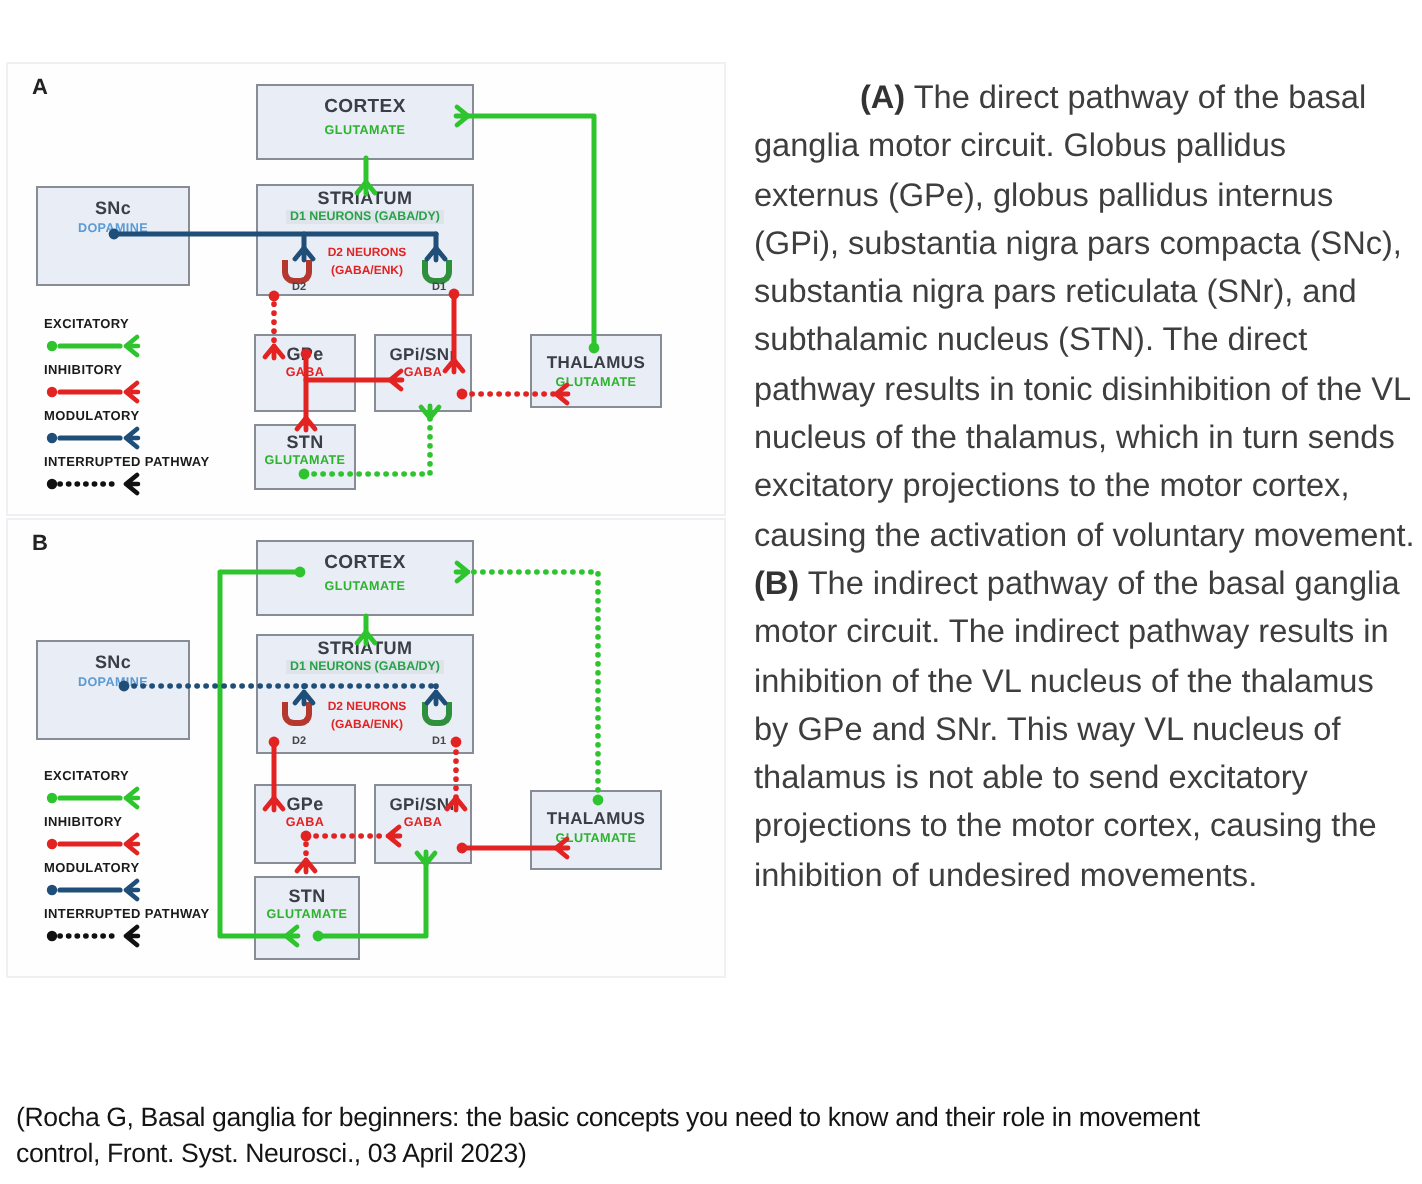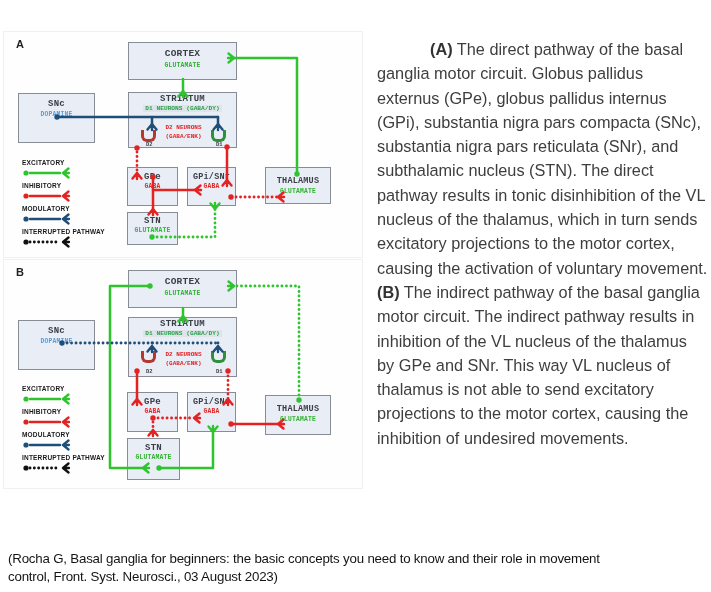--- a/index.html
+++ b/index.html
@@ -1,20 +1,20 @@
 <!DOCTYPE html>
 <html><head>
 <meta charset="utf-8">
 <style>
   html,body{margin:0;padding:0;background:#ffffff;width:711px;height:592px;overflow:hidden;
     font-family:"Liberation Sans",sans-serif;}
   #stage{position:absolute;left:0;top:0;width:711px;height:592px;background:#fff;}
   .panel{position:absolute;border:1px solid #eef0f4;background:#fefefe;}
   .plabel{position:absolute;font-weight:bold;font-size:11px;color:#222;z-index:2;}
-  .bx{position:absolute;background:#e9edf6;border:1.4px solid #878c97;box-sizing:border-box;z-index:1;font-family:Liberation Mono, monospace;}
+  .bx{position:absolute;background:#e9edf6;border:1.4px solid #878c97;box-sizing:border-box;z-index:1;}
   .bt{position:absolute;left:0;width:100%;text-align:center;font-weight:bold;color:#3a3e45;
       font-size:8.5px;letter-spacing:.2px;white-space:nowrap;}
   .nt{position:absolute;left:0;width:100%;text-align:center;font-weight:bold;font-size:6.3px;
       letter-spacing:.2px;white-space:nowrap;}
   .c-glu{color:#2db32d}.c-gaba{color:#e32222}.c-dopa{color:#5b9bd5}
   .d1row{position:absolute;left:0;width:100%;text-align:center;font-size:6.2px;font-weight:bold;}
   .d1row span{background:#dfe4ea;color:#27a24b;padding:0 2px;}
   .ucup{position:absolute;width:15px;height:12px;border:3.5px solid #b5382e;border-top:none;
         border-radius:0 0 6px 6px;box-sizing:border-box;z-index:2;}
   .ucup.green{border-color:#2e8f3c;}
@@ -298,15 +298,15 @@
       </g>
       <g>
         <polyline points="231,424 278,424" fill="none" stroke="#e32222" stroke-width="2.5" stroke-linecap="round" stroke-linejoin="round"></polyline>
         <circle cx="231" cy="424" r="2.7" fill="#e32222"></circle>
         <path d="M283.5,428.5 L278,424 L283.5,419.5 M278,424 L284,424" fill="none" stroke="#e32222" stroke-width="2.4" stroke-linecap="round" stroke-linejoin="round"></path>
       </g>
     </svg>
 
   <p id="caption"><b>(A)</b><span> The direct pathway of the basal ganglia motor circuit. Globus pallidus externus (GPe), globus pallidus internus (GPi), substantia nigra pars compacta (SNc), substantia nigra pars reticulata (SNr), and subthalamic nucleus (STN). The direct pathway results in tonic disinhibition of the VL nucleus of the thalamus, which in turn sends excitatory projections to the motor cortex, causing the activation of voluntary movement. </span><b>(B)</b><span> The indirect pathway of the basal ganglia motor circuit. The indirect pathway results in inhibition of the VL nucleus of the thalamus by GPe and SNr. This way VL nucleus of thalamus is not able to send excitatory projections to the motor cortex, causing the inhibition of undesired movements.</span></p>
 
-  <p id="citation">(Rocha G, Basal ganglia for beginners: the basic concepts you need to know and their role in movement control, Front. Syst. Neurosci., 03 August 2023)</p>
+  <p id="citation">(Rocha G, Basal ganglia for beginners: the basic concepts you need to know and their role in movement control, Front. Syst. Neurosci., 03 April 2023)</p>
 
 </div>
 
 </body></html>

